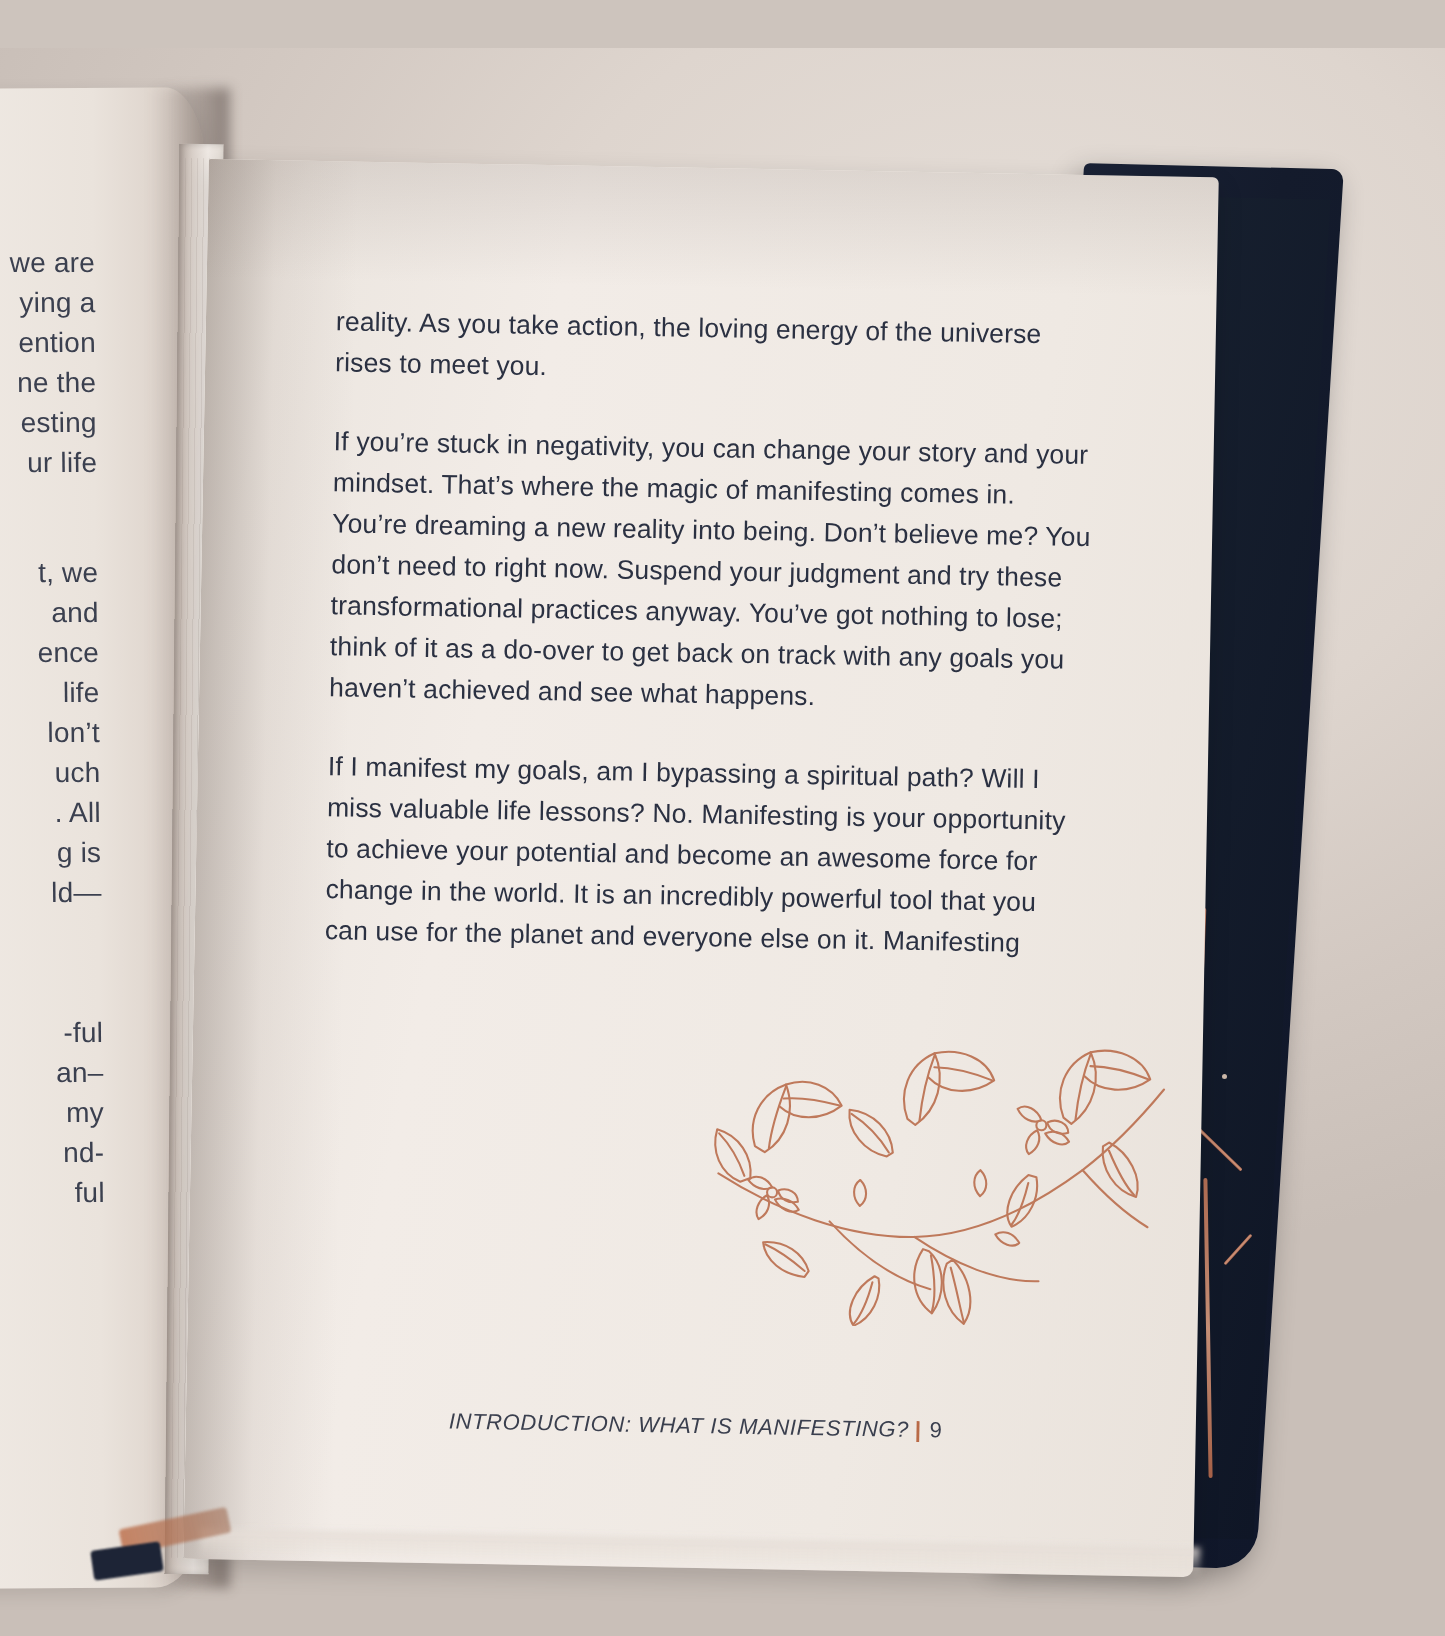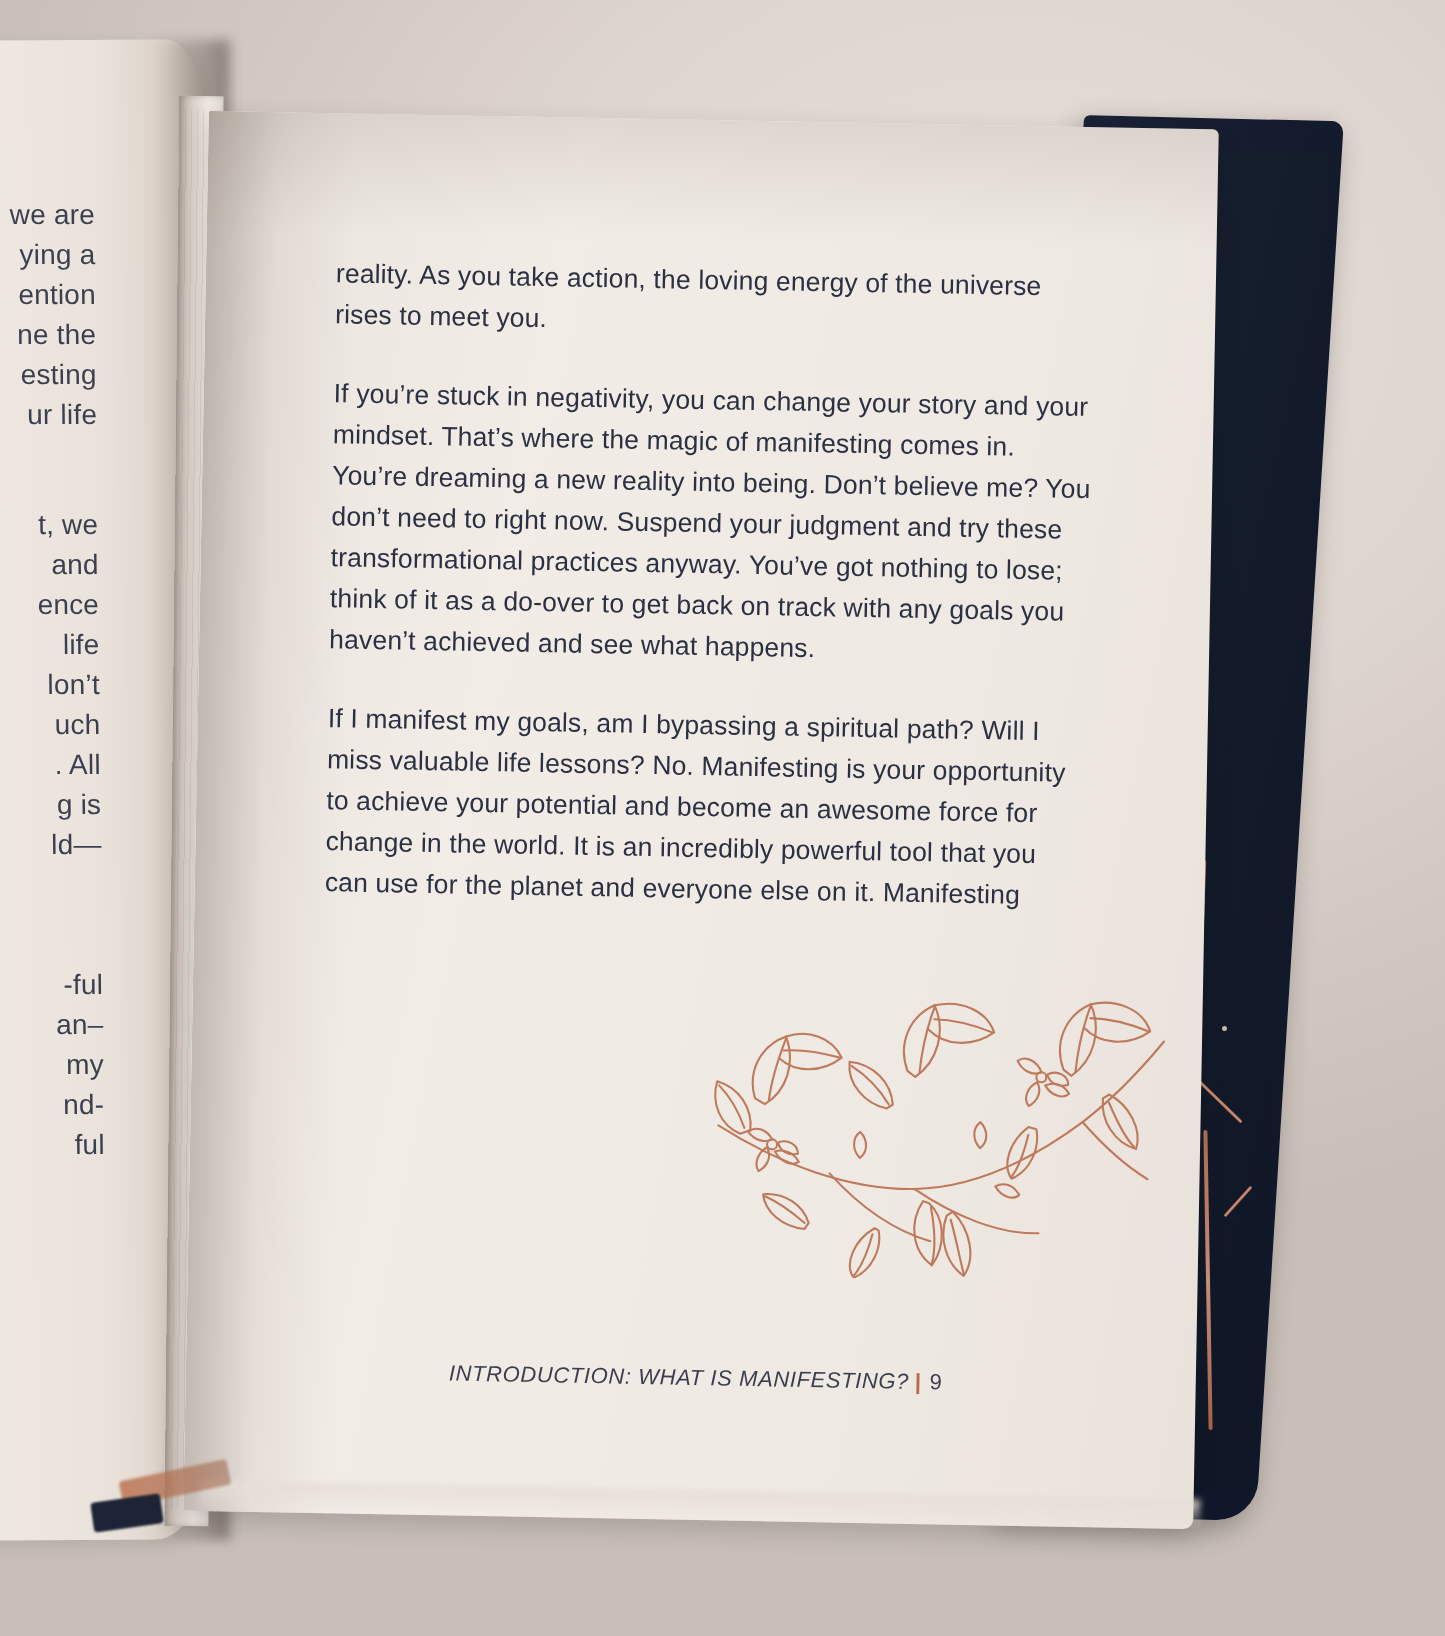--- a/index.html
+++ b/index.html
@@ -14,20 +14,21 @@
     font-family: "Liberation Sans", sans-serif;
     position: relative;
   }
 
   
   #scene {
     position: absolute;
     inset: 0;
     background:
       radial-gradient(ellipse 1100px 900px at 70% 20%, #e6dfd9 0%, #ded5ce 45%, #d2c8c1 75%, #c9bfb8 100%);
+    margin-top: 48px;
   }
 
   
   #cover-right {
     position: absolute;
     left: 1040px;
     top: 118px;
     width: 260px;
     height: 1400px;
     background: linear-gradient(100deg, #1a2236 0%, #141b2c 40%, #10172a 100%);

